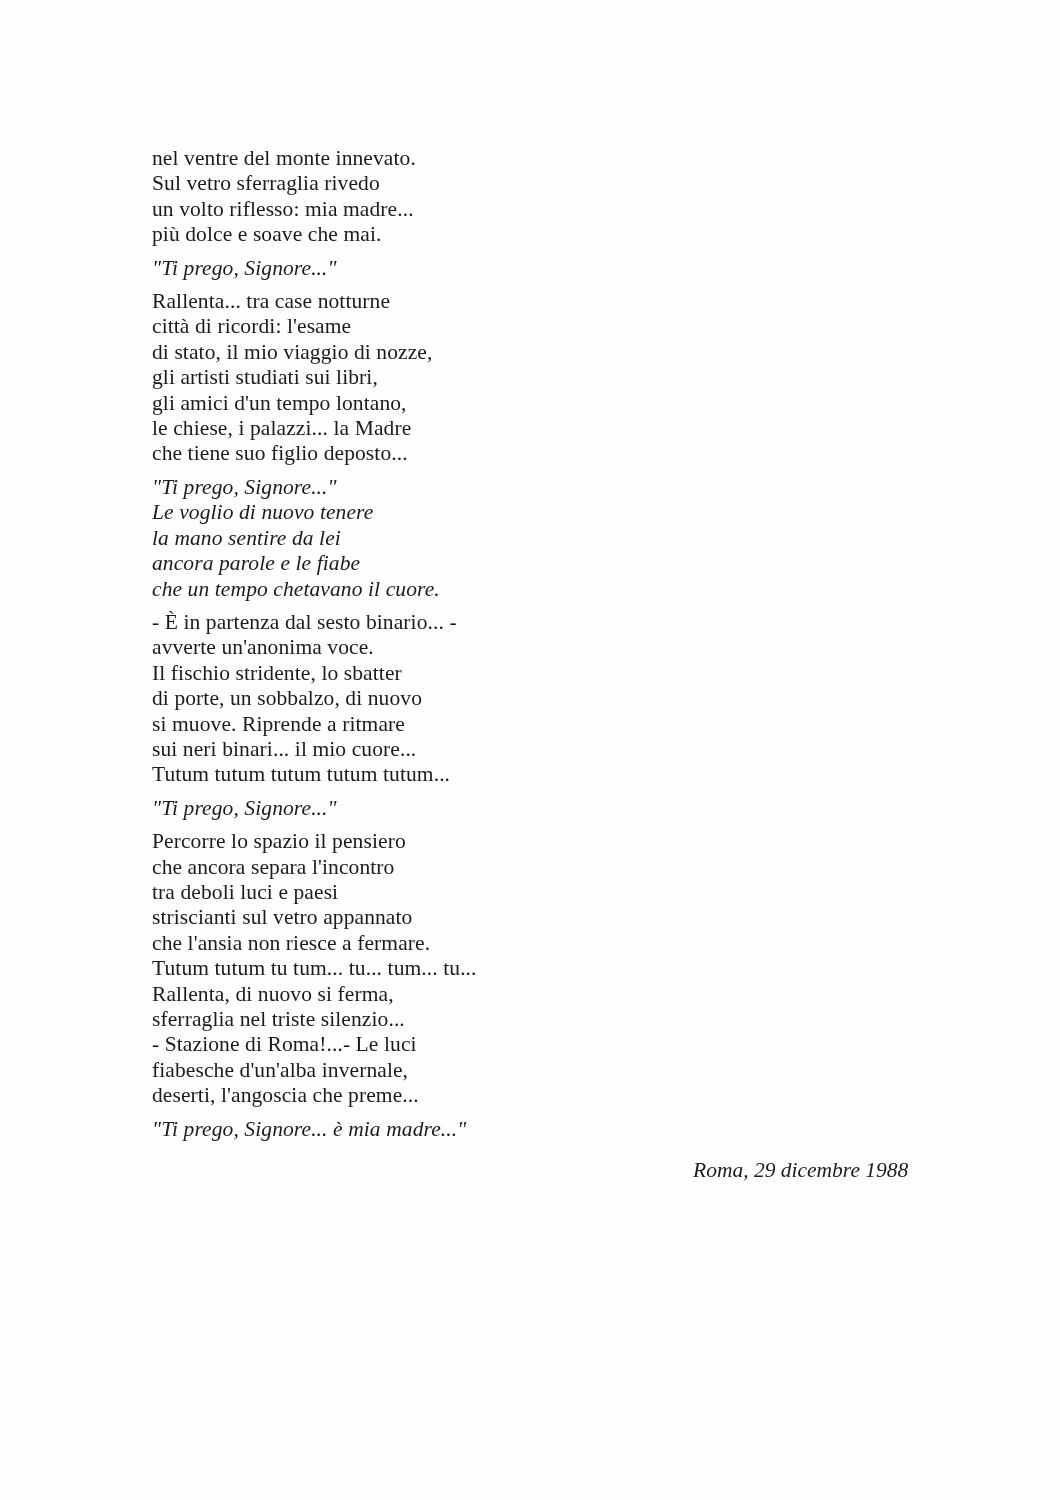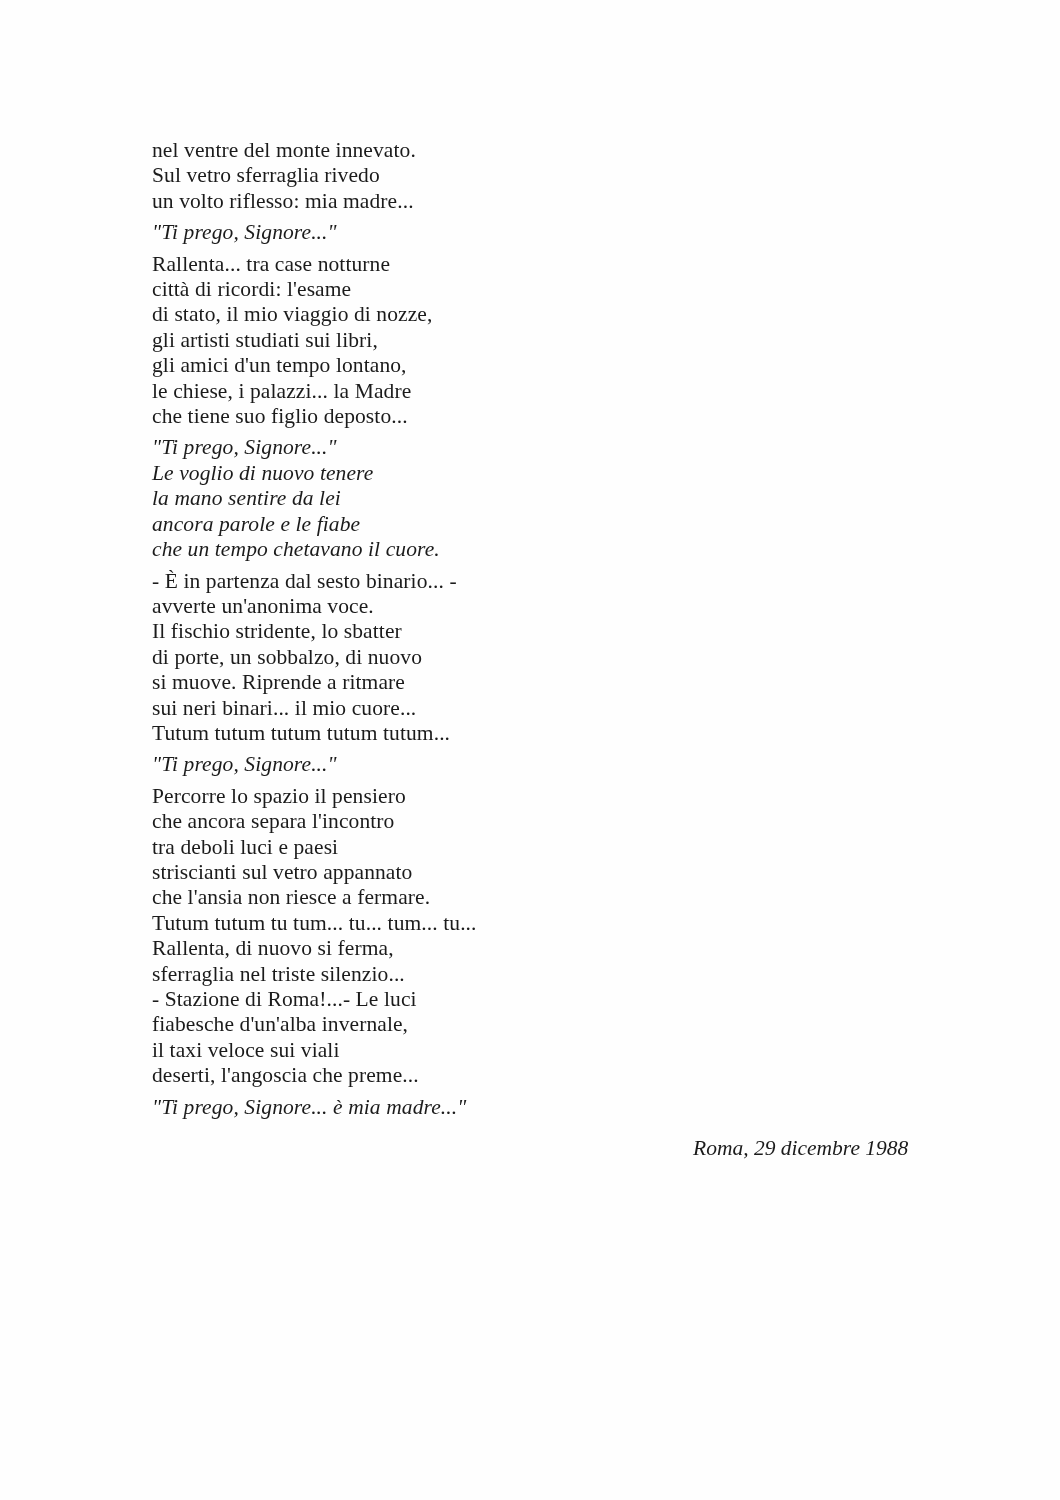--- a/index.html
+++ b/index.html
@@ -23,21 +23,21 @@
     height: 1500px;
     background: #fefefe;
   }
   .poem-wrap {
     position: absolute;
     top: 138px;
     left: 152px;
     width: 800px;
   }
   .stanza {
-    margin: 0 0 6px 0;
+    margin: 8px 0 6px 0;
   }
   .stanza.italic {
     font-style: italic;
   }
   .line {
     font-size: 21.5px;
     line-height: 25.4px;
     white-space: pre;
     letter-spacing: 0.1px;
   }
@@ -53,20 +53,21 @@
 </head>
 <body>
 
 <div class="page">
   <div class="poem-wrap">
     <div id="poem">
         <div class="stanza">
           <div class="line">nel ventre del monte innevato.</div>
           <div class="line">Sul vetro sferraglia rivedo</div>
           <div class="line">un volto riflesso: mia madre...</div>
+          <div class="line">più dolce e soave che mai.</div>
         </div>
         <div class="stanza italic">
           <div class="line">"Ti prego, Signore..."</div>
         </div>
         <div class="stanza">
           <div class="line">Rallenta... tra case notturne</div>
           <div class="line">città di ricordi: l'esame</div>
           <div class="line">di stato, il mio viaggio di nozze,</div>
           <div class="line">gli artisti studiati sui libri,</div>
           <div class="line">gli amici d'un tempo lontano,</div>
@@ -96,21 +97,20 @@
           <div class="line">Percorre lo spazio il pensiero</div>
           <div class="line">che ancora separa l'incontro</div>
           <div class="line">tra deboli luci e paesi</div>
           <div class="line">striscianti sul vetro appannato</div>
           <div class="line">che l'ansia non riesce a fermare.</div>
           <div class="line">Tutum tutum tu tum... tu... tum... tu...</div>
           <div class="line">Rallenta, di nuovo si ferma,</div>
           <div class="line">sferraglia nel triste silenzio...</div>
           <div class="line">- Stazione di Roma!...- Le luci</div>
           <div class="line">fiabesche d'un'alba invernale,</div>
-          <div class="line">il taxi veloce sui viali</div>
           <div class="line">deserti, l'angoscia che preme...</div>
         </div>
         <div class="stanza italic">
           <div class="line">"Ti prego, Signore... è mia madre..."</div>
         </div>
       </div>
     <div class="dateline">Roma, 29 dicembre 1988</div>
   </div>
 </div>
 

